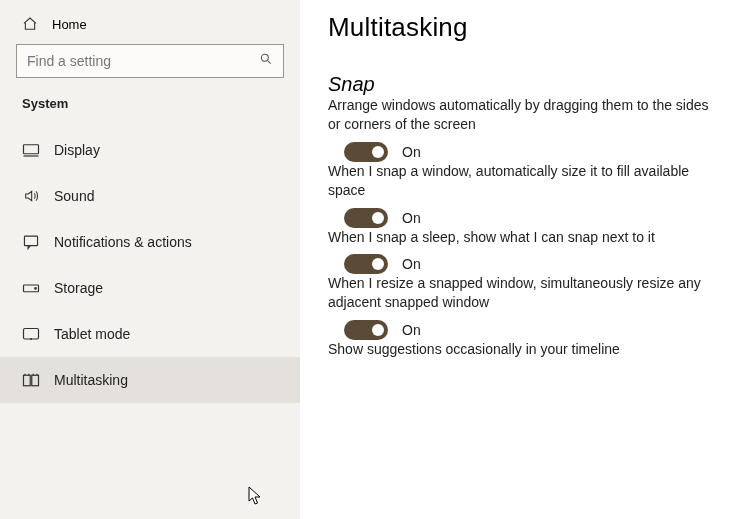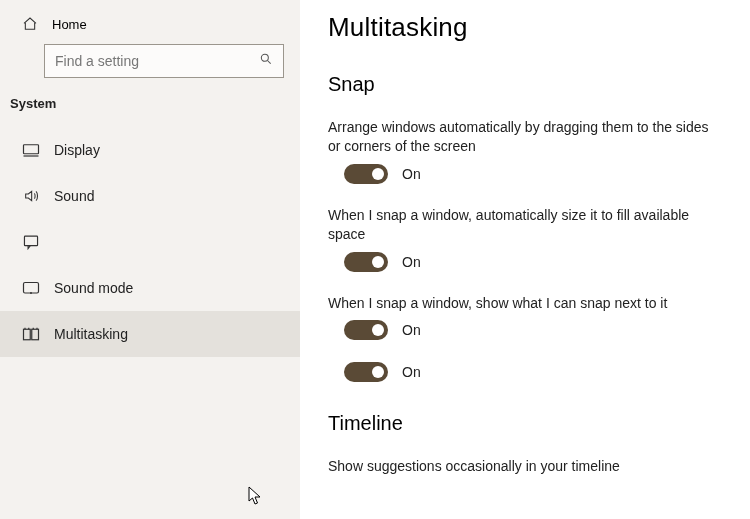--- a/index.html
+++ b/index.html
@@ -5,52 +5,52 @@
     * { margin: 0; padding: 0; box-sizing: border-box; font-family: "Segoe UI", Tahoma, sans-serif; }
     body { width: 750px; height: 519px; display: flex; background: #fff; overflow: hidden; }
 
     
     .sidebar { width: 300px; height: 100%; background: #f4f2ef; display: flex; flex-direction: column; padding-top: 6px; }
     .home-row { display: flex; align-items: center; gap: 14px; padding: 10px 22px 12px 22px; cursor: pointer; }
     .home-row .icon svg { display: block; }
     .home-label { font-size: 13px; color: #000; }
 
     .search-wrap { padding: 0 16px 14px 16px; }
-    .search { border: 1px solid #9b968d; background: #fcfbfa; height: 34px; display: flex; align-items: center; padding: 0 10px; margin-left: 28px; }
+    .search { border: 1px solid #9b968d; background: #fcfbfa; height: 34px; display: flex; align-items: center; padding: 0 10px; }
     .search input {
       flex: 1; border: none; background: transparent; outline: none;
       font-size: 14px; color: #333;
     }
     .search input::placeholder { color: #777; }
     .search .icon { margin-left: 6px; }
 
-    .section-label { padding: 4px 10px 10px; font-weight: 600; font-size: 13px; color: #222; }
+    .section-label { padding: 4px 22px 10px; font-weight: 600; font-size: 13px; color: #222; }
 
     .nav { display: flex; flex-direction: column; margin-top: 6px; }
     .nav-item {
       display: flex; align-items: center; gap: 14px;
       padding: 0 22px; height: 46px; cursor: pointer;
     }
     .nav-item.active { background: #e4e1dc; }
     .nav-item .icon { width: 18px; display: flex; align-items: center; justify-content: center; }
     .nav-item .icon svg { display: block; }
     .nav-label { font-size: 14px; color: #222; }
 
     .cursor {
       position: absolute; left: 248px; top: 486px;
       pointer-events: none;
     }
 
     
     .main { flex: 1; padding: 12px 28px 0 28px; overflow: hidden; }
     .page-title { font-size: 26px; font-weight: 400; letter-spacing: 0.2px; }
 
-    .group-title { font-size: 20px; font-weight: 400; margin-top: 30px; }
-
-    .setting { margin-top: 22px; }
+    .group-title { font-size: 20px; font-weight: 400; margin-top: 30px; font-style: italic; }
+
+    .setting { }
     .setting-desc { font-size: 14px; color: #222; line-height: 1.35; max-width: 400px; }
     .toggle-row { display: flex; align-items: center; gap: 14px; margin-top: 8px; padding-left: 16px; }
     .toggle-state { font-size: 14px; color: #222; }
 
     .toggle {
       position: relative; width: 44px; height: 20px; border-radius: 10px;
       cursor: pointer; flex-shrink: 0;
     }
     .toggle.on { background: #5a4a36; }
     .toggle.on::after {
@@ -110,33 +110,43 @@
       <span class="nav-label">Sound</span>
     </div>
 
     <div class="nav-item">
       <span class="icon">
         <svg width="18" height="16" viewBox="0 0 24 22" fill="none" stroke="#333" stroke-width="1.6">
             <rect x="3" y="3" width="18" height="13" rx="1"></rect>
             <path d="M11 16l-3 4v-4"></path>
           </svg>
       </span>
-    </div>
-
-
-
+      <span class="nav-label">Notifications &amp; actions</span>
+    </div>
+
+
+
+    <div class="nav-item">
+      <span class="icon">
+        <svg width="18" height="14" viewBox="0 0 24 18" fill="none" stroke="#333" stroke-width="1.6">
+            <rect x="2" y="5" width="20" height="9" rx="1"></rect>
+            <circle cx="18" cy="9.5" r="1" fill="#333"></circle>
+          </svg>
+      </span>
+      <span class="nav-label">Storage</span>
+    </div>
 
     <div class="nav-item">
       <span class="icon">
         <svg width="18" height="15" viewBox="0 0 24 20" fill="none" stroke="#333" stroke-width="1.6">
             <rect x="2" y="2" width="20" height="14" rx="2"></rect>
             <circle cx="12" cy="16" r="0.5" fill="#333"></circle>
           </svg>
       </span>
-      <span class="nav-label">Sound mode</span>
+      <span class="nav-label">Tablet mode</span>
     </div>
 
     <div class="nav-item active">
       <span class="icon">
         <svg width="18" height="15" viewBox="0 0 24 20" fill="none" stroke="#333" stroke-width="1.6">
             <rect x="2" y="3" width="9" height="14"></rect>
             <rect x="13" y="3" width="9" height="14"></rect>
             <path d="M4 1v2M9 1v2M15 1v2M20 1v2"></path>
           </svg>
       </span>
@@ -161,35 +171,35 @@
 
   <div class="setting">
     <div class="setting-desc">When I snap a window, automatically size it to fill available space</div>
     <div class="toggle-row">
       <div class="toggle on"></div>
       <span class="toggle-state">On</span>
     </div>
   </div>
 
   <div class="setting">
-    <div class="setting-desc">When I snap a window, show what I can snap next to it</div>
-    <div class="toggle-row">
-      <div class="toggle on"></div>
-      <span class="toggle-state">On</span>
-    </div>
-  </div>
-
-  <div class="setting">
-    <div class="toggle-row">
-      <div class="toggle on"></div>
-      <span class="toggle-state">On</span>
-    </div>
-  </div>
-
-  <h2 class="group-title">Timeline</h2>
+    <div class="setting-desc">When I snap a sleep, show what I can snap next to it</div>
+    <div class="toggle-row">
+      <div class="toggle on"></div>
+      <span class="toggle-state">On</span>
+    </div>
+  </div>
+
+  <div class="setting">
+    <div class="setting-desc">When I resize a snapped window, simultaneously resize any adjacent snapped window</div>
+    <div class="toggle-row">
+      <div class="toggle on"></div>
+      <span class="toggle-state">On</span>
+    </div>
+  </div>
+
 
   <div class="setting">
     <div class="setting-desc">Show suggestions occasionally in your timeline</div>
 
   </div>
 
 </div>
 
 <span class="cursor">
   <svg width="16" height="20" viewBox="0 0 16 20">

